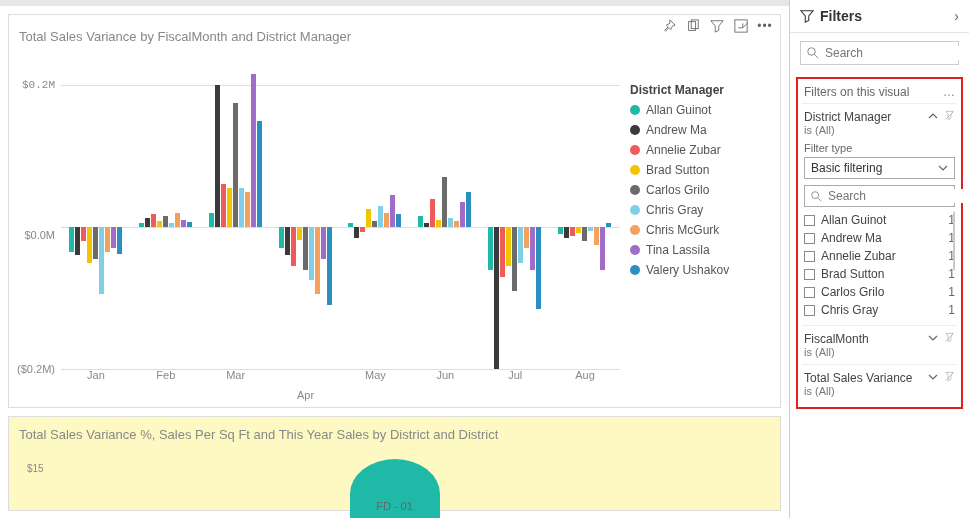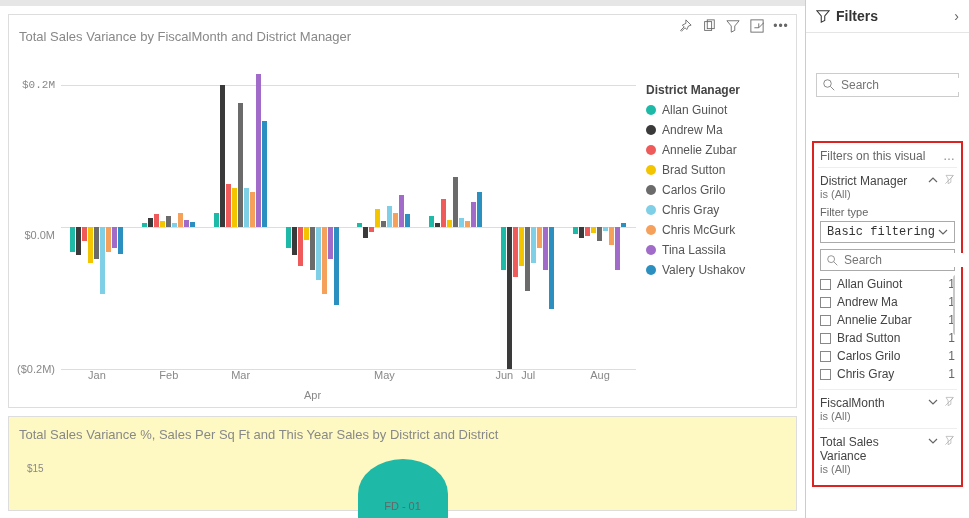--- a/index.html
+++ b/index.html
@@ -20,36 +20,36 @@
 .x-label { position: absolute; font-size: 11px; color: #888; transform: translateX(-50%); }
 .legend { position: absolute; right: 10px; top: 68px; width: 140px; }
 .legend-title { font-weight: 600; color: #444; font-size: 12px; margin-bottom: 6px; }
 .legend-item { display: flex; align-items: center; gap: 6px; font-size: 12px; color: #555; margin-bottom: 6px; }
 .legend-swatch { width: 10px; height: 10px; border-radius: 50%; }
 .visual2 { border: 1px solid #ddd; background: #fef9c3; height: 95px; position: relative; }
 .v2-title { color: #888; font-size: 13px; padding: 10px 10px 0 10px; }
 .v2-y { position: absolute; left: 18px; top: 46px; font-size: 10px; color: #888; }
 .v2-bubble { position: absolute; left: 50%; top: 42px; transform: translateX(-50%); width: 90px; height: 70px; border-radius: 90px 90px 0 0 / 70px 70px 0 0; background: #1fb9a7; overflow: hidden; }
 .v2-bubble-label { position: absolute; left: 50%; bottom: -2px; transform: translateX(-50%); font-size: 11px; color: #666; }
-.filters-pane { width: 164px; border-left: 1px solid #ccc; background: #fff; display: flex; flex-direction: column; gap: 32px; }
+.filters-pane { width: 180px; border-left: 1px solid #ccc; background: #fff; display: flex; flex-direction: column; }
 .filters-header { display: flex; align-items: center; justify-content: space-between; padding: 8px 10px; border-bottom: 1px solid #e5e5e5; }
 .filters-header-left { display: flex; align-items: center; gap: 6px; font-size: 14px; font-weight: 600; color: #333; }
 .chevron { color: #666; font-size: 14px; }
 .search-box { margin: 8px 10px; border: 1px solid #ccc; display: flex; align-items: center; padding: 4px 6px; gap: 6px; }
 .search-box input { border: none; outline: none; font-size: 12px; flex: 1; }
 .section-wrap { border: 2px solid #d22; margin: 4px 6px 6px 6px; padding: 2px 4px 4px 4px; }
 .section-header { display: flex; justify-content: space-between; align-items: center; padding: 4px 2px; color: #666; font-size: 12px; }
 .section-header .dots { color: #888; }
 .filter-card { border-top: 1px solid #eee; padding: 6px 2px; }
 .fc-head { display: flex; justify-content: space-between; align-items: flex-start; }
 .fc-head-left { font-size: 12px; color: #444; }
 .fc-head-left .sub { color: #777; font-size: 11px; }
 .fc-icons { display: flex; gap: 6px; color: #888; font-size: 11px; align-items: center; }
 .fc-label { color: #666; font-size: 11px; margin-top: 6px; }
-.fc-select { border: 1px solid #aaa; padding: 3px 6px; margin-top: 3px; display: flex; justify-content: space-between; align-items: center; font-size: 12px; cursor: pointer; font-family: Liberation Mono, monospace; }
+.fc-select { border: 1px solid #aaa; padding: 3px 6px; margin-top: 3px; display: flex; justify-content: space-between; align-items: center; font-size: 12px; cursor: pointer; }
 .fc-search { border: 1px solid #aaa; padding: 3px 6px; margin-top: 6px; display: flex; gap: 6px; align-items: center; }
 .fc-search input { border: none; outline: none; font-size: 12px; flex: 1; }
 .fc-list { margin-top: 4px; max-height: 130px; overflow: hidden; position: relative; }
 .fc-row { display: flex; justify-content: space-between; align-items: center; padding: 2px 0; font-size: 12px; color: #444; }
 .fc-row-left { display: flex; align-items: center; gap: 6px; }
 .cb { width: 11px; height: 11px; border: 1px solid #888; }
 .fc-count { color: #666; }
 .scroll-thumb { position: absolute; right: -4px; top: 0; width: 6px; height: 60px; background: #c8c8c8; border-radius: 3px; }
 svg { display: block; }
 </style>
@@ -168,21 +168,21 @@
             <div class="bar" style="background: rgb(245, 160, 91); left: calc(93.75% + 9px); top: 142px; height: 17.75px;"></div>
             <div class="bar" style="background: rgb(160, 107, 201); left: calc(93.75% + 15px); top: 142px; height: 42.6px;"></div>
             <div class="bar" style="background: rgb(43, 143, 191); left: calc(93.75% + 21px); top: 138.45px; height: 3.55px;"></div>
           </div>
         <div class="x-labels" id="xlabels">
             <div class="x-label" style="left: 6.25%;">Jan</div>
             <div class="x-label" style="left: 18.75%;">Feb</div>
             <div class="x-label" style="left: 31.25%;">Mar</div>
             <div class="x-label" style="left: 43.75%; margin-top: 20px;">Apr</div>
             <div class="x-label" style="left: 56.25%;">May</div>
-            <div class="x-label" style="left: 68.75%; margin-left: 48px;">Jun</div>
+            <div class="x-label" style="left: 68.75%;">Jun</div>
             <div class="x-label" style="left: 81.25%;">Jul</div>
             <div class="x-label" style="left: 93.75%;">Aug</div>
           </div>
       </div>
       <div class="legend">
         <div class="legend-title">District Manager</div>
         <div id="legend-items">
             <div class="legend-item">
               <span class="legend-swatch" style="background:#1fb9a7"></span>
               <span>Allan Guinot</span>

